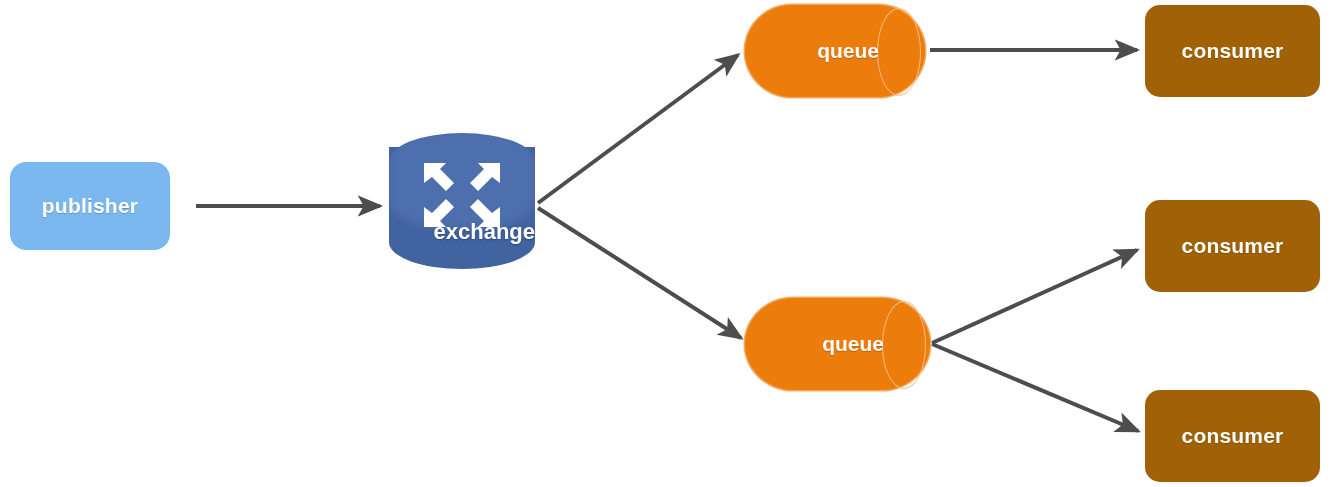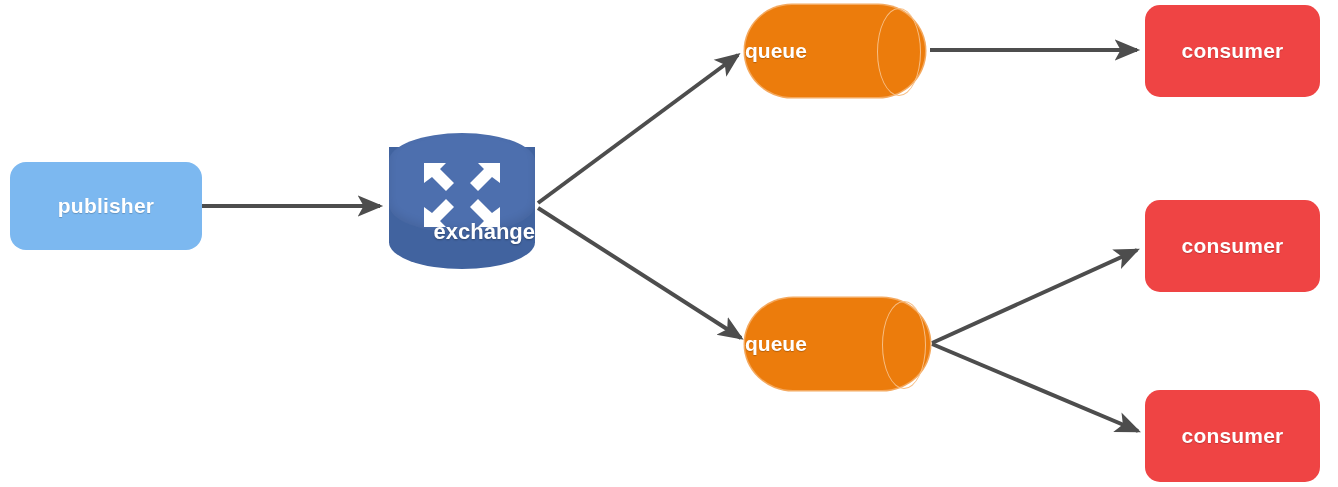--- a/index.html
+++ b/index.html
@@ -39,21 +39,21 @@
     font-weight: bold;
     font-size: 21px;
     letter-spacing: 0.2px;
     text-shadow: 0 1px 1px rgba(0,0,0,0.20);
   }
   .publisher-node {
     background: #7cb8f0;
     border-radius: 16px;
   }
   .consumer-node {
-    background: #ef4444;
+    background: #a16207;
     border-radius: 15px;
   }
   
   .exchange-node {
     display: block;
   }
   .exchange-body {
     position: absolute;
     left: 0;
     top: 14px;
@@ -114,21 +114,21 @@
     border: 1.5px solid #f7be84;
     border-radius: 50%;
     background: transparent;
   }
   .queue-label {
     position: absolute;
     left: 0;
     top: 50%;
     transform: translateY(-50%);
     width: calc(100% - 46px);
-    text-align: left;
+    text-align: right;
     color: #ffffff;
     font-weight: bold;
     font-size: 21px;
     text-shadow: 0 1px 1px rgba(0,0,0,0.22);
   }
 </style>
 </head>
 <body>
 
 <div id="diagram-canvas">
@@ -142,21 +142,21 @@
     <g stroke="#4d4d4d" stroke-width="4" fill="none" marker-end="url(#ah)">
       <line x1="196" y1="206" x2="380" y2="206"></line>
       <line x1="538" y1="203" x2="738" y2="55"></line>
       <line x1="538" y1="208" x2="741" y2="338"></line>
       <line x1="930" y1="50" x2="1137" y2="50"></line>
       <line x1="932" y1="343" x2="1137" y2="250"></line>
       <line x1="932" y1="344" x2="1138" y2="431"></line>
     </g>
   </svg>
 
-  <div class="node rect-node publisher-node" style="left:10px; top:162px; width:192px; height:88px;">
+  <div class="node rect-node publisher-node" style="left:10px; top:162px; width:160px; height:88px;">
     <span>publisher</span>
   </div>
 
   <div class="node exchange-node" style="left:389px; top:133px; width:146px; height:140px;">
     <div class="exchange-body"></div>
     <div class="exchange-top"></div>
     <svg class="exchange-icon" viewBox="0 0 84 72">
       <g fill="#ffffff">
 
         <path d="M4,4 L26,4 L20,10 L34,24 L26,32 L12,18 L4,24 Z"></path>

